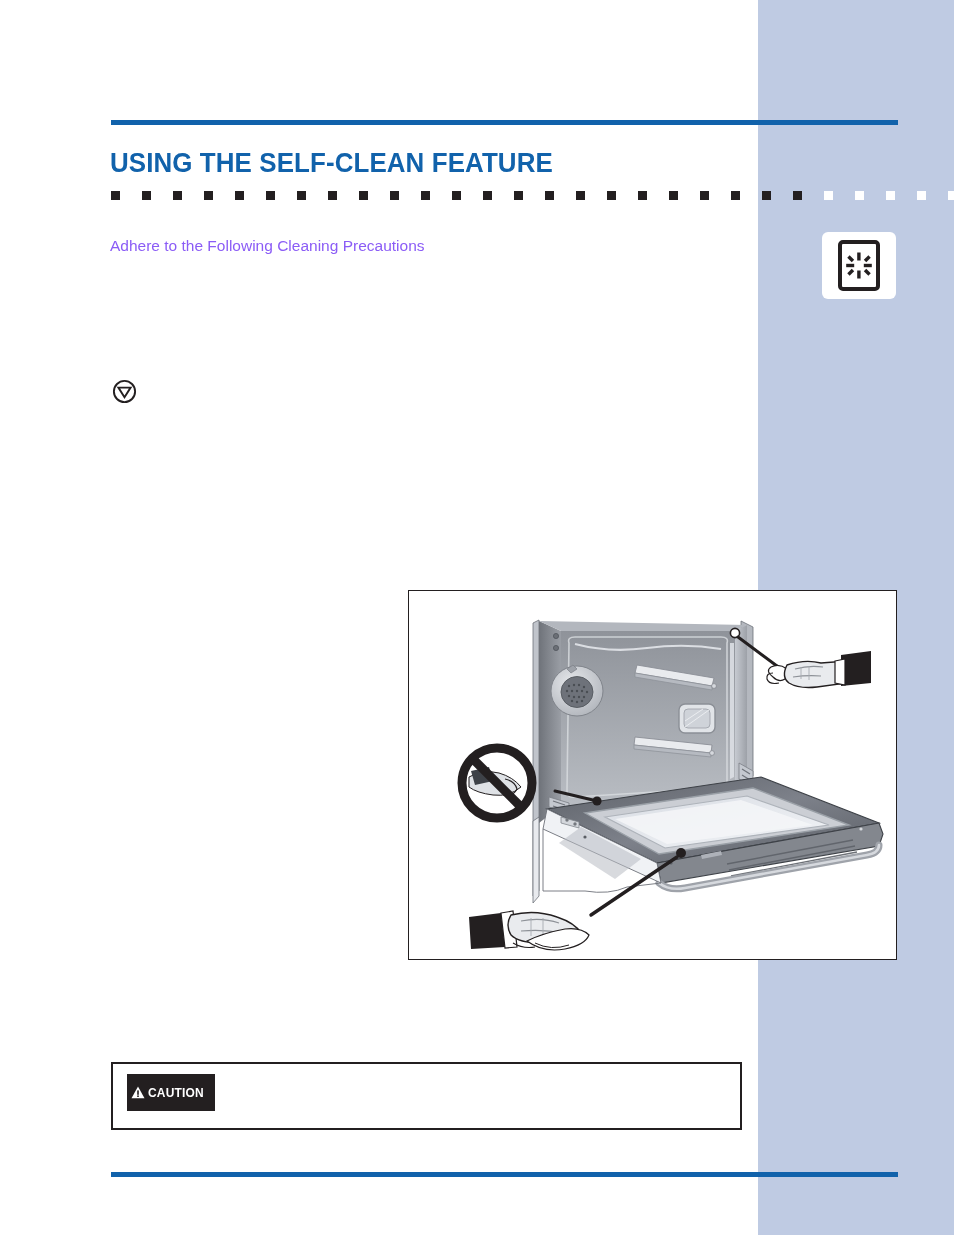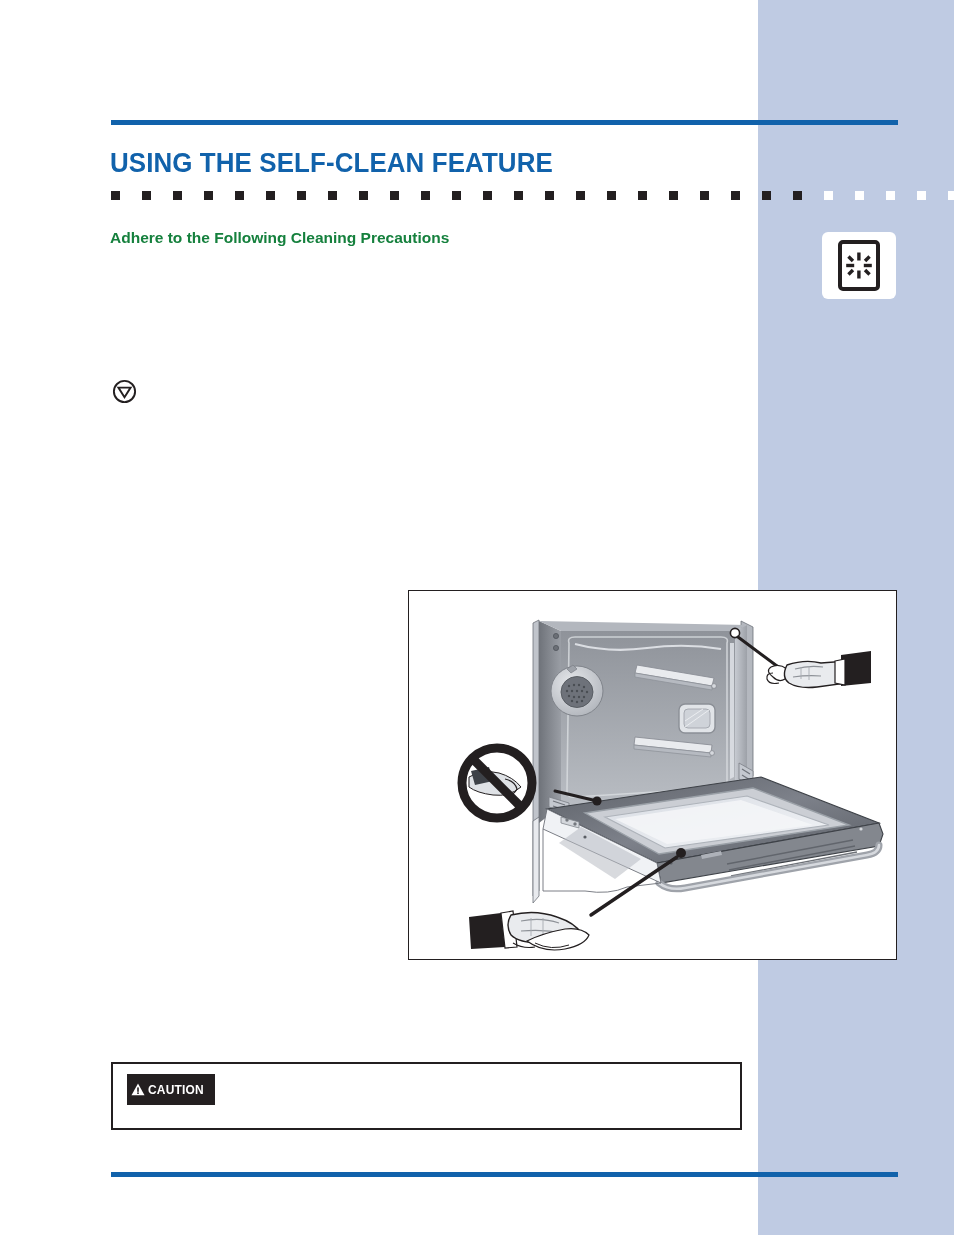--- a/index.html
+++ b/index.html
@@ -80,23 +80,24 @@
     background: #231f20;
   }
   .dot-divider .dot.light {
     background: #ffffff;
   }
 
   
   .subhead {
     position: absolute;
     font-size: 15.5px;
-    font-weight: bold;
-    color: #15803d;
+    font-weight: normal;
+    color: #8b5cf6;
     white-space: nowrap;
+    margin-top: 8px;
   }
   .subhead-precautions { left: 110px; top: 229px; }
   .subhead-preparing   { left: 110px; top: 559px; }
 
   
   .feature-badge {
     position: absolute;
     left: 822px;
     top: 232px;
     width: 74px;
@@ -147,21 +148,21 @@
     width: 631px;
     height: 68px;
     border: 2.5px solid #231f20;
     box-sizing: border-box;
     background: #ffffff;
   }
   .caution-tag {
     position: absolute;
     left: 14px;
     top: 10px;
-    height: 31px;
+    height: 37px;
     background: #231f20;
     color: #ffffff;
     display: flex;
     align-items: center;
     gap: 3px;
     padding: 0 6px 0 4px;
     box-sizing: border-box;
   }
   .caution-tag .label {
     font-size: 13px;

